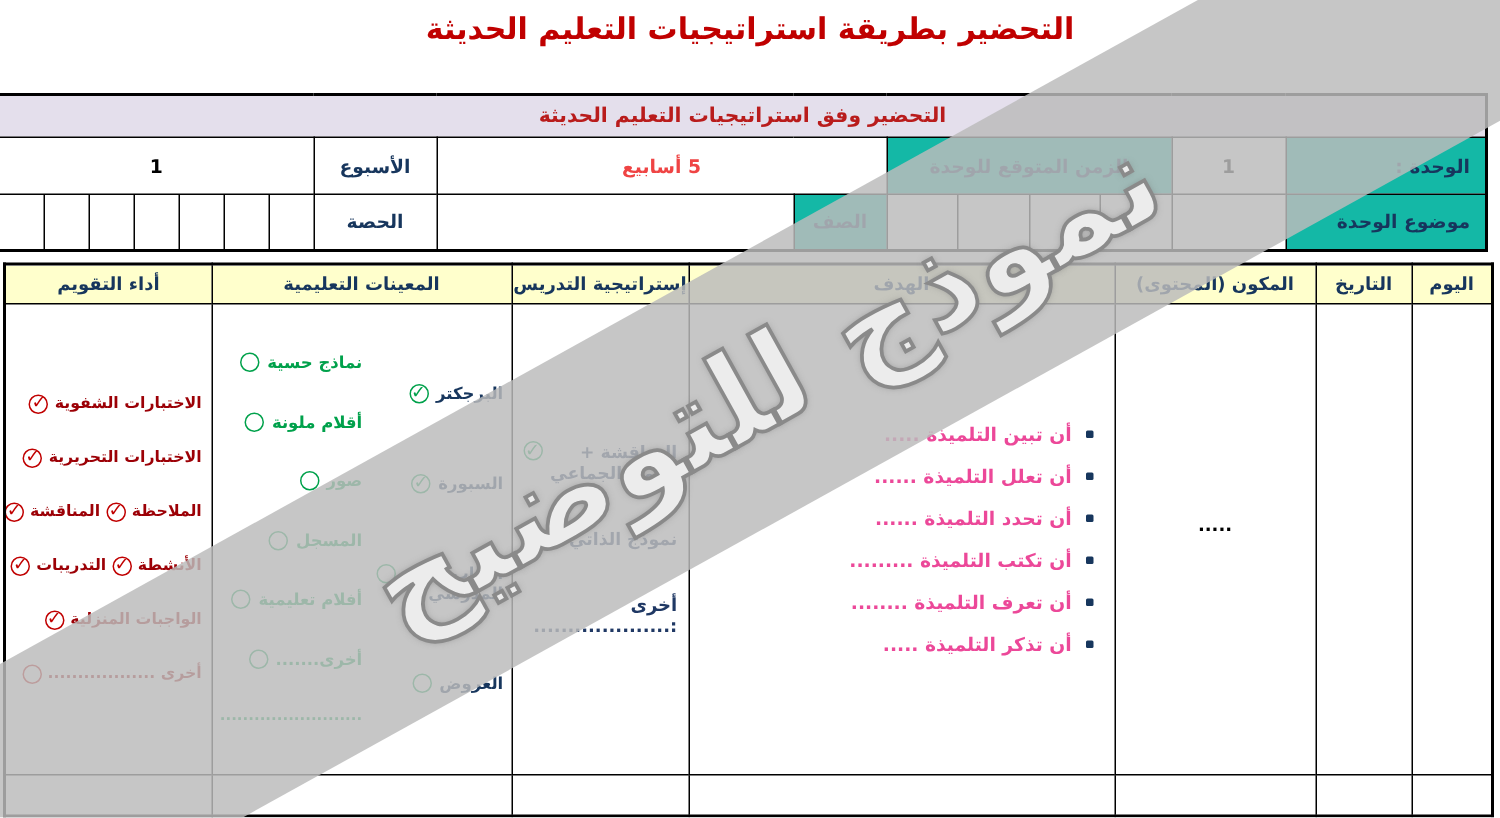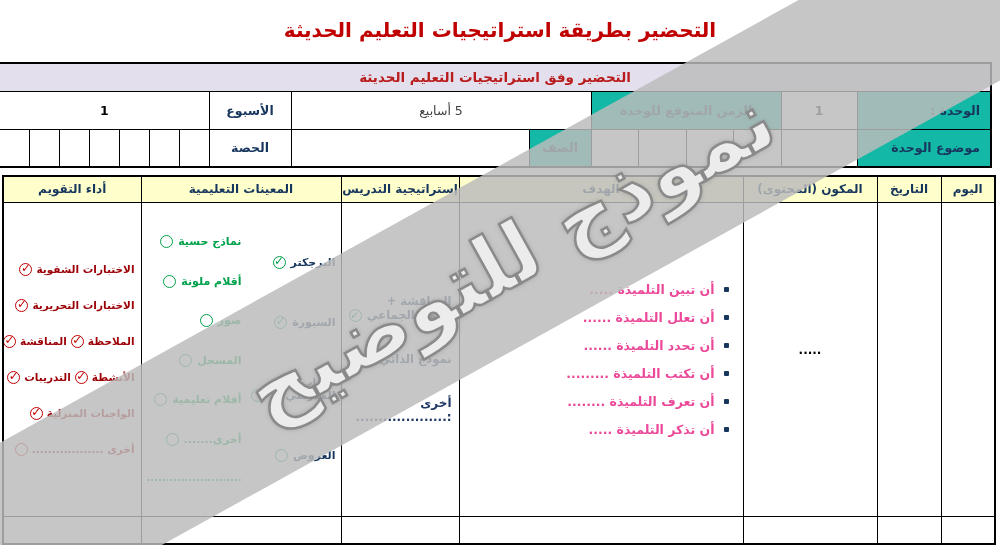--- a/index.html
+++ b/index.html
@@ -1,36 +1,36 @@
 <!DOCTYPE html>
 <html lang="ar" dir="rtl"><head>
 <meta charset="utf-8">
 <style>
   * { margin:0; padding:0; box-sizing:border-box; }
   html,body { background:#fff; }
   body { font-family:"DejaVu Sans", sans-serif; }
   .page { position:relative; width:1000px; height:545px; background:#fff; overflow:hidden; direction:rtl; }
 
-  .title { position:absolute; top:18px; right:0; left:0; text-align:center;
+  .title { position:absolute; top:7px; right:0; left:0; text-align:center;
            color:#c00000; font-size:20px; font-weight:bold; letter-spacing:.5px; }
 
   table.tbl { border-collapse:collapse; table-layout:fixed; position:absolute; background:#fff; }
   table.tbl td { border:1px solid #000; overflow:hidden; }
   table.tbl { border:2px solid #000; }
 
   
   .info { top:62px; right:8px; width:984px; }
   .info .banner { background:#e4dfec; color:#b91c1c; font-weight:bold; font-size:13.5px;
                   text-align:center; height:28px; }
   .info td { height:38px; font-size:12.5px; }
   .lbl { color:#17365d; font-weight:bold; text-align:center; }
   .lbl.right { text-align:right; padding-right:10px; }
   .ylw { background:#14b8a6; }
   .val { text-align:center; font-weight:bold; color:#000; font-size:13px; }
-  .grn { color:#404040; font-weight:normal; }
+  .grn { color:#ef4444; font-weight:bold; }
   td.boxcell { padding:0; }
   .boxes { display:flex; height:100%; width:100%; }
   .boxes span { flex:1; }
   .boxes span:not(:last-child) { border-inline-end:1px solid #000; }
 
   
   .main { top:175px; right:4px; width:992px; }
   .main tr.head td { height:26px; background:#ffffcc; color:#17365d;
                      font-weight:bold; font-size:12px; text-align:center; }
   .main tr.body td { height:314px; vertical-align:top; }
@@ -40,21 +40,21 @@
   .dots-mid { margin-top:140px; font-size:12px; color:#000; font-weight:bold; }
 
   .obj { list-style:none; height:100%; display:flex; flex-direction:column;
          justify-content:center; gap:13px; padding:0 14px 0 6px; }
   .obj li { display:flex; align-items:center; gap:9px; color:#ec4899;
             font-weight:bold; font-size:12.5px; }
   .bullet { width:5px; height:5px; background:#17365d; border-radius:1px; flex:0 0 5px; }
 
   .strat { height:100%; display:flex; flex-direction:column; justify-content:center;
            gap:30px; padding:0 7px; }
-  .item { display:flex; align-items:flex-end; gap:5px; justify-content:flex-start; }
+  .item { display:flex; align-items:flex-start; gap:5px; justify-content:flex-start; }
   .strat .item { color:#1f3864; font-weight:bold; font-size:11.5px; }
   .strat .plain { color:#1f3864; font-weight:bold; font-size:12px; }
 
   .aids-wrap { display:flex; height:100%; }
   .aids-col { flex:1; display:flex; flex-direction:column; justify-content:space-evenly;
               padding:6px 5px; }
   .aids-col.rightcol .item span.t { color:#17365d; font-weight:bold; font-size:11px; }
   .aids-col.leftcol .item span.t { color:#00a14b; font-weight:bold; font-size:11px; }
   .aids-dots { color:#00a14b; font-size:10px; font-weight:bold; }
 

